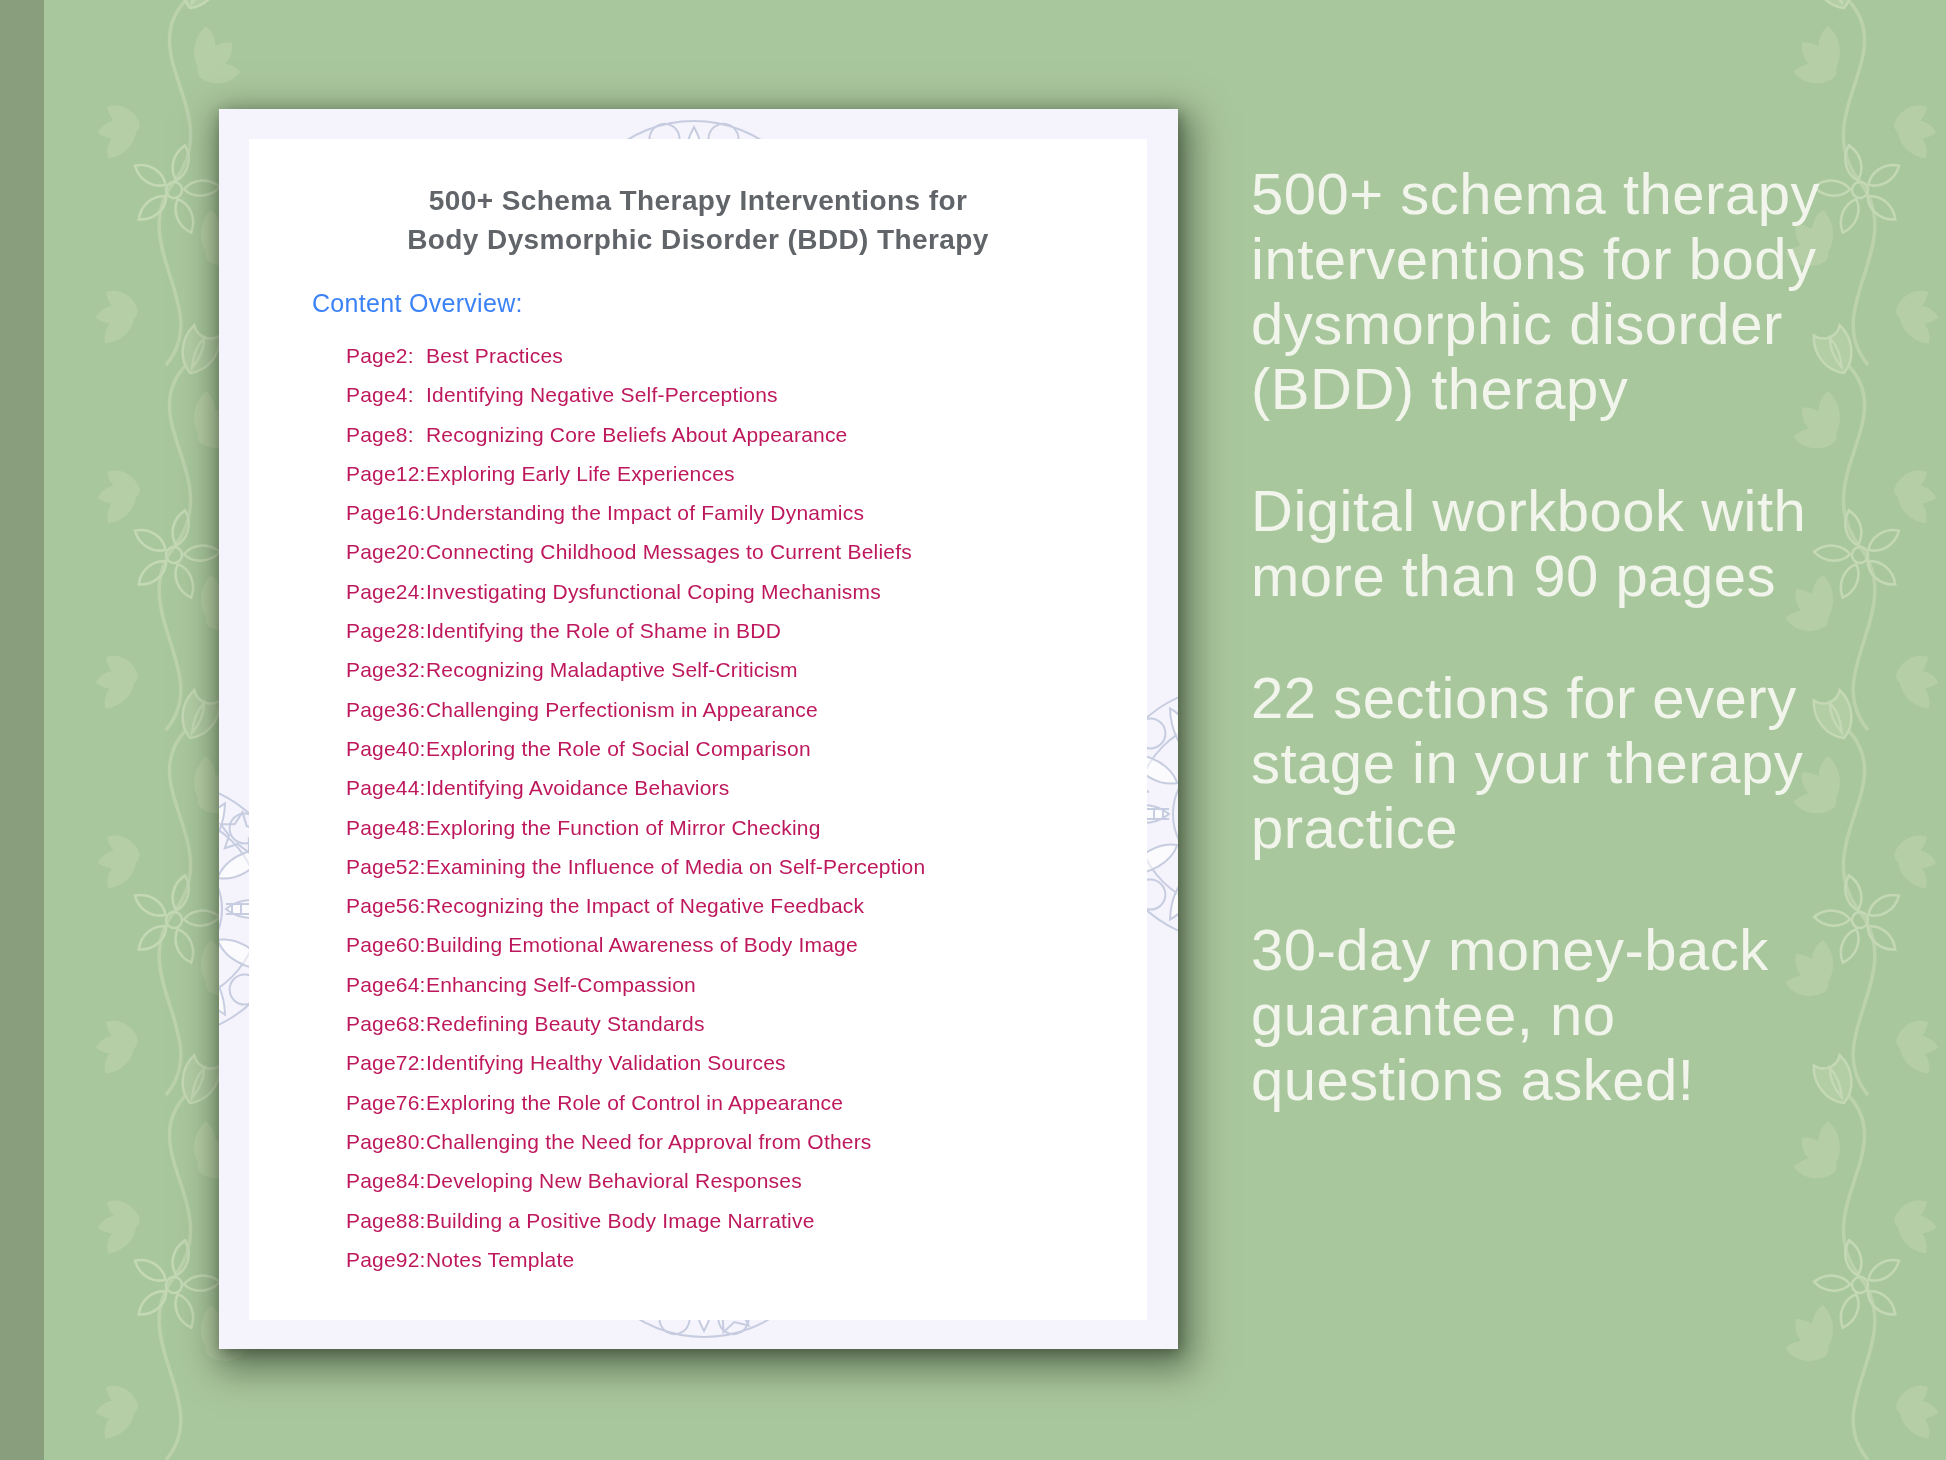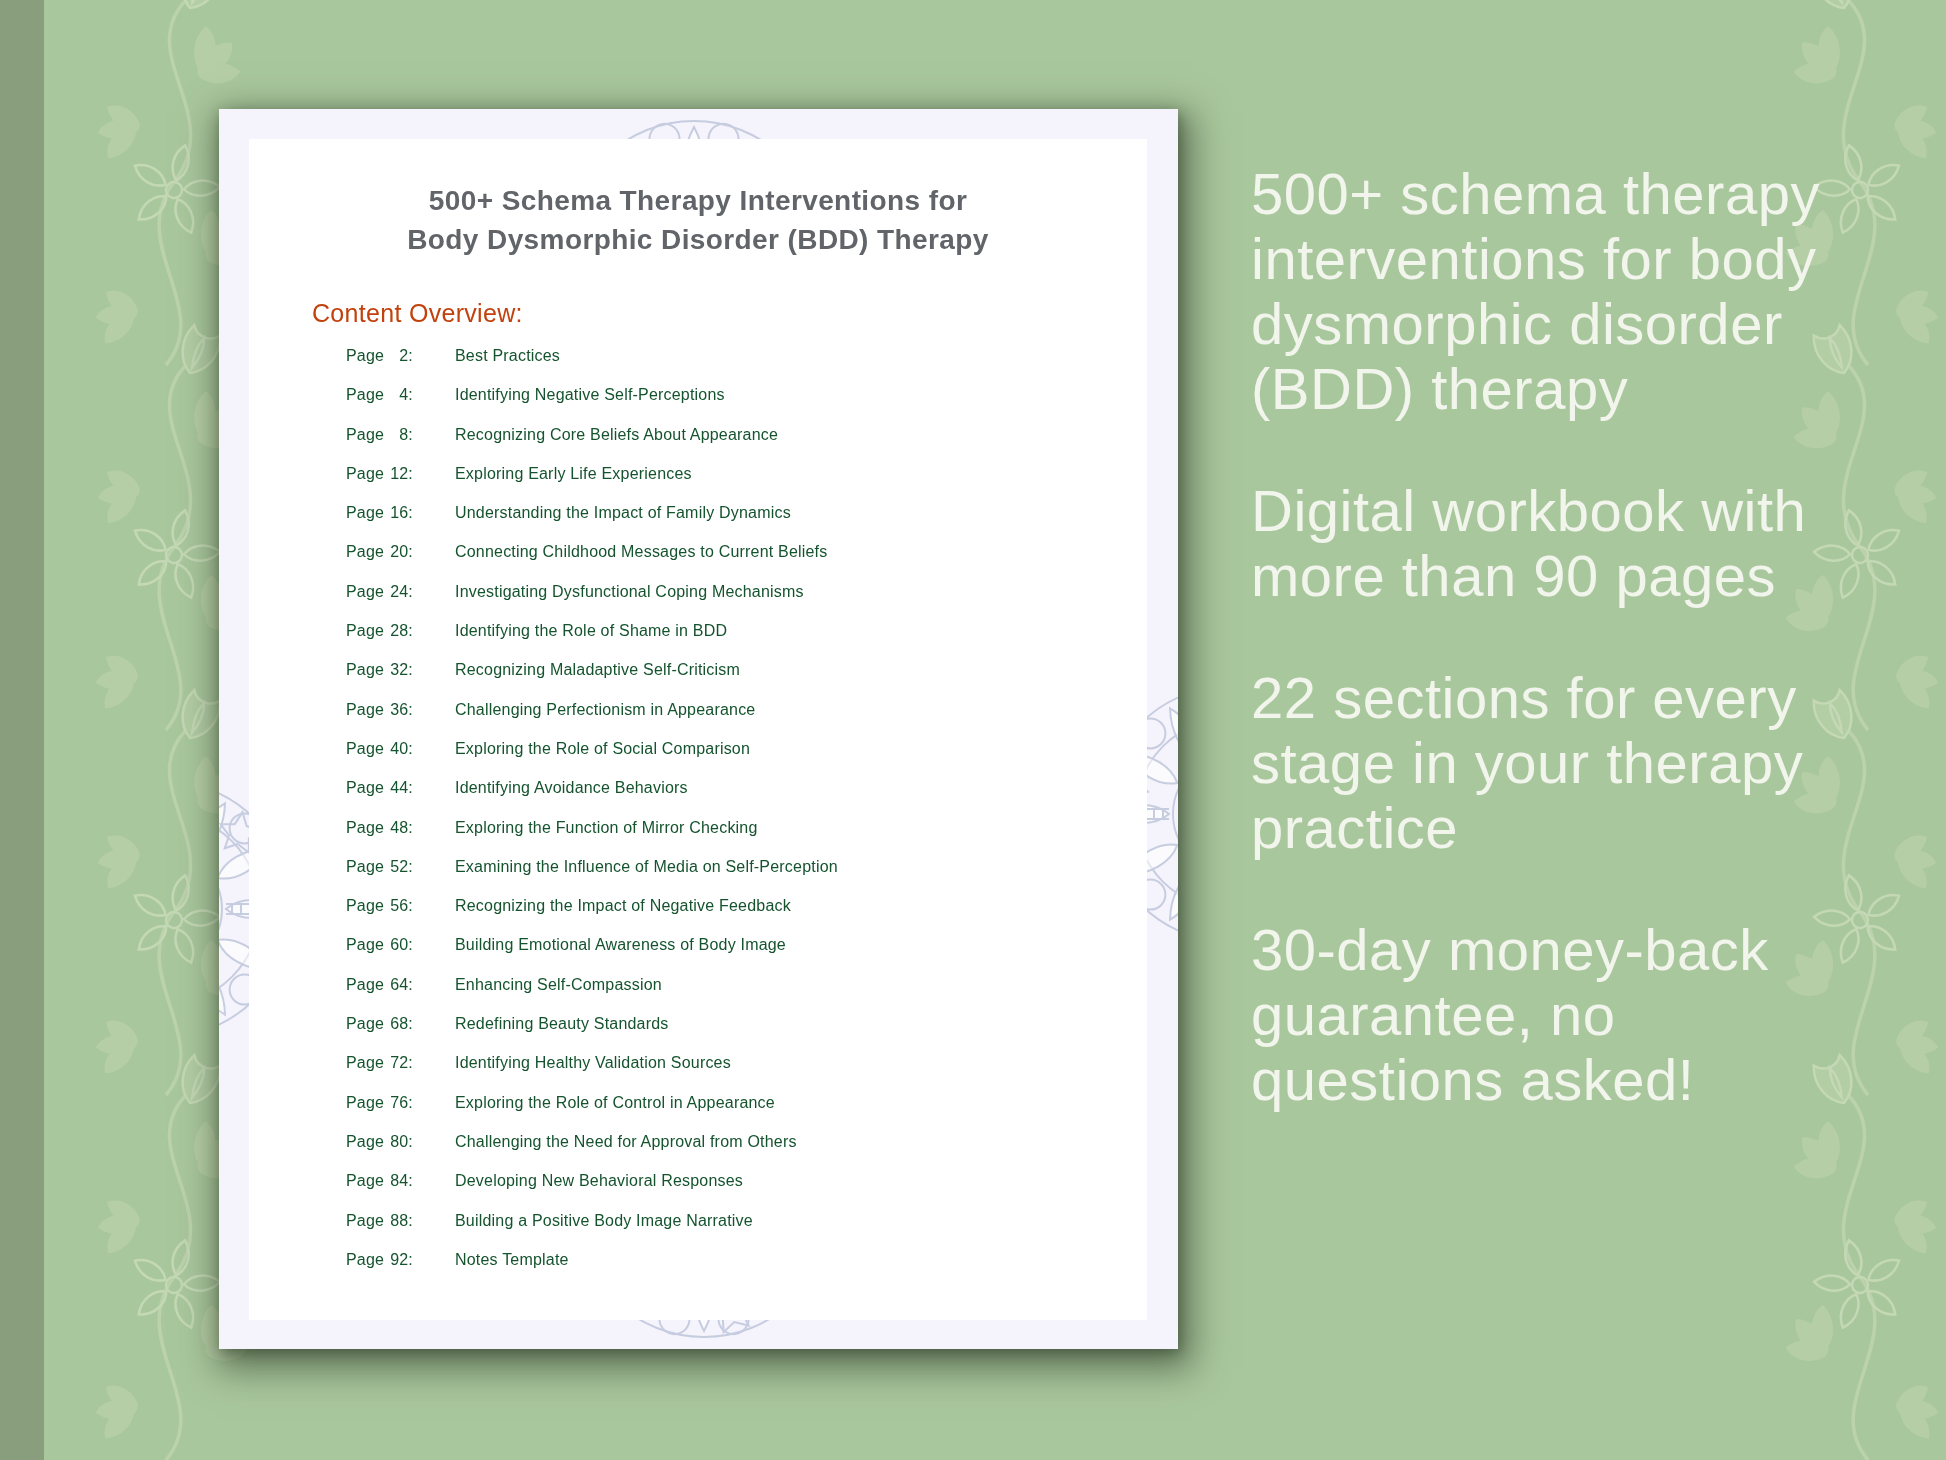--- a/index.html
+++ b/index.html
@@ -22,27 +22,27 @@
     position:absolute;left:30px;top:30px;width:898px;height:1181px;
     background:#ffffff;
   }
   .doc-title{
     position:absolute;left:0;top:42px;width:100%;
     text-align:center;white-space:pre-line;
     font-size:28px;line-height:39px;font-weight:600;
     color:#616569;letter-spacing:.4px;
   }
   .overview{
-    position:absolute;left:63px;top:160px;
-    font-size:25px;color:#c2410c;letter-spacing:.3px;
+    position:absolute;left:63px;top:150px;
+    font-size:25px;color:#3b82f6;letter-spacing:.3px;
   }
   .toc{position:absolute;left:97px;top:197px;}
   .toc-row{
     display:flex;align-items:baseline;height:39.3px;line-height:39.3px;
-    font-size:16px;color:#14532d;letter-spacing:.2px;white-space:nowrap;gap:29px;
+    font-size:21px;color:#be185d;letter-spacing:.2px;white-space:nowrap;
   }
   .pl{display:inline-flex;width:67px;justify-content:space-between;flex:none;}
   .tt{margin-left:13px;}
   .marketing{
     position:absolute;left:1207px;top:161px;width:640px;
   }
   .marketing p{
     margin:0 0 57px 0;white-space:pre-line;
     font-size:58px;line-height:65px;font-weight:300;
     color:#f2f5ec;letter-spacing:.5px;

